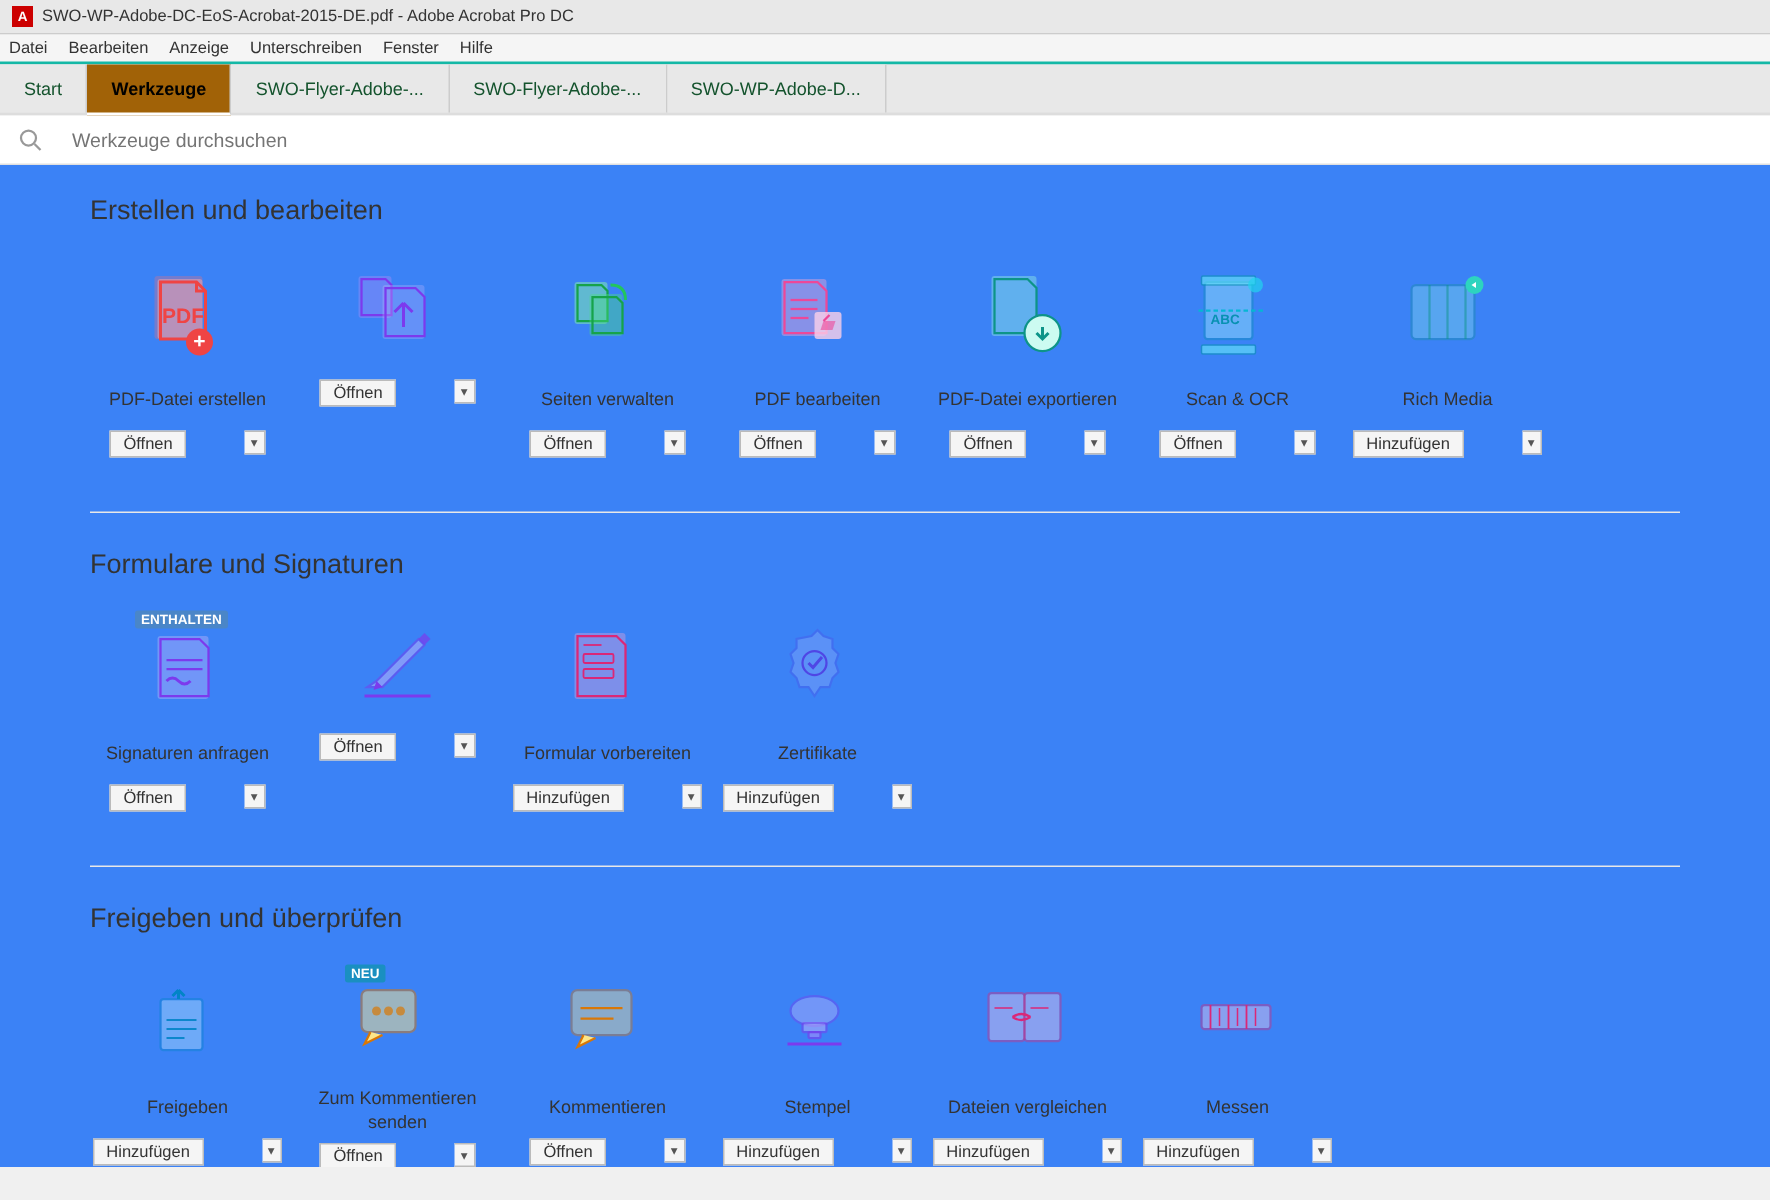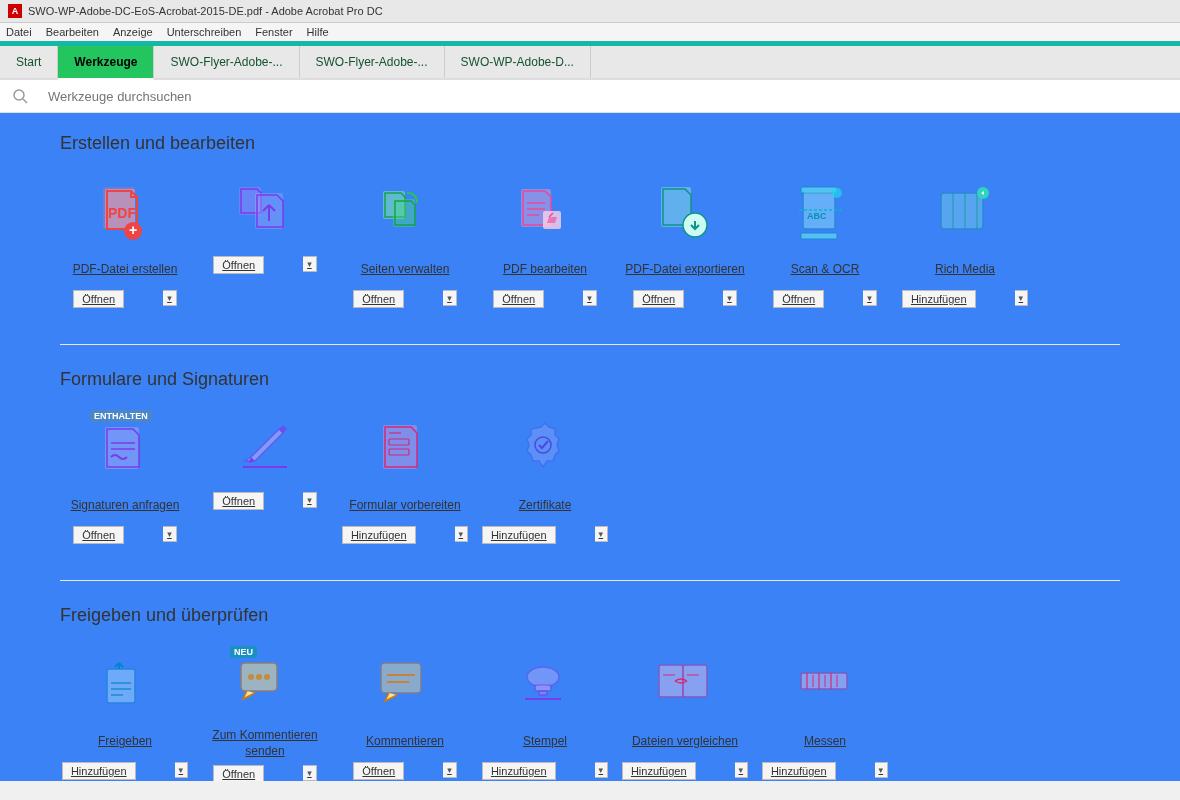--- a/index.html
+++ b/index.html
@@ -27,21 +27,21 @@
       font-weight: bold;
     }
 
     
     #menu-bar {
       background: #f5f5f5;
       padding: 3px 6px;
       font-size: 11px;
       display: flex;
       gap: 14px;
-      border-bottom: 5px solid #14b8a6;
+      border-bottom: 2px solid #14b8a6;
     }
     #menu-bar span { cursor: pointer; color: #333; }
 
     
     #tab-bar {
       background: #e8e8e8;
       display: flex;
       align-items: stretch;
       border-bottom: 2px solid #ddd;
       height: 34px;
@@ -51,21 +51,21 @@
       display: flex;
       align-items: center;
       font-size: 12px;
       cursor: pointer;
       border-right: 1px solid #ccc;
       background: #e8e8e8;
       color: #14532d;
       white-space: nowrap;
     }
     .tab.active {
-      background: #22c55e;
+      background: #a16207;
       font-weight: bold;
       color: #000;
       border-bottom: 2px solid white;
       margin-bottom: -2px;
     }
 
     
     #search-bar {
       background: #fff;
       padding: 8px 12px;
@@ -103,21 +103,20 @@
       gap: 10px;
       margin-bottom: 36px;
     }
 
     .tool-item {
       display: flex;
       flex-direction: column;
       align-items: center;
       width: 130px;
       text-align: center;
-      text-decoration: underline;
     }
 
     .tool-icon-wrapper {
       position: relative;
       width: 70px;
       height: 70px;
       display: flex;
       align-items: center;
       justify-content: center;
       margin-bottom: 8px;

